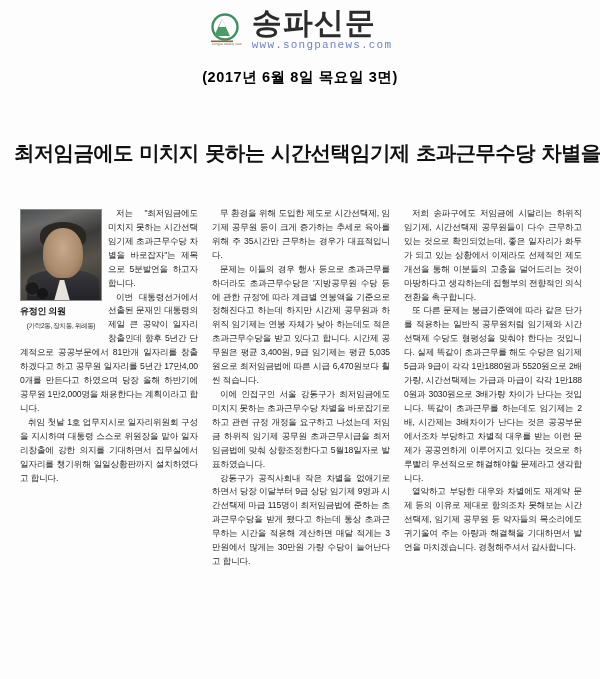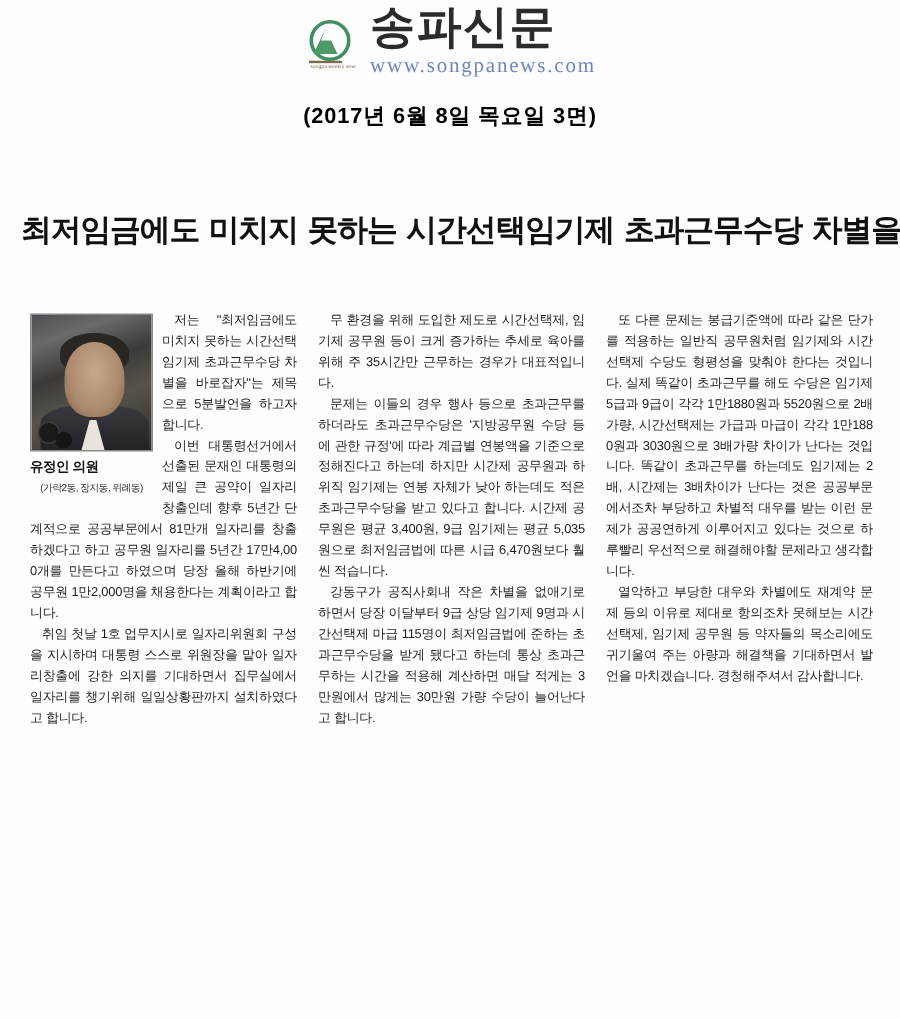--- a/index.html
+++ b/index.html
@@ -44,28 +44,28 @@
     display: flex;
     flex-direction: column;
     align-items: flex-start;
     line-height: 1;
   }
   .masthead-title {
     font-size: 30px;
     font-weight: bold;
     letter-spacing: 1px;
     color: #2b2b2b;
-    font-family: Liberation Mono, monospace;
+    font-family: Liberation Serif, serif;
   }
   .masthead-url {
-    font-size: 14px;
+    font-size: 11px;
     letter-spacing: 1.2px;
     color: #6f84bf;
     margin-top: 2px;
-    font-family: Liberation Serif, serif;
+    font-family: Liberation Mono, monospace;
   }
 
   
   .dateline {
     text-align: center;
     font-size: 14.5px;
     font-weight: bold;
     color: #000000;
     letter-spacing: 0.6px;
     margin-top: 16px;
@@ -228,22 +228,24 @@
         <div class="caption-sub">(가락2동, 장지동, 위례동)</div>
       </div>
       <p>저는 "최저임금에도 미치지 못하는 시간선택임기제 초과근무수당 차별을 바로잡자"는 제목으로 5분발언을 하고자 합니다.</p>
       <p>이번 대통령선거에서 선출된 문재인 대통령의 제일 큰 공약이 일자리창출인데 향후 5년간 단계적으로 공공부문에서 81만개 일자리를 창출하겠다고 하고 공무원 일자리를 5년간 17만4,000개를 만든다고 하였으며 당장 올해 하반기에 공무원 1만2,000명을 채용한다는 계획이라고 합니다.</p>
       <p>취임 첫날 1호 업무지시로 일자리위원회 구성을 지시하며 대통령 스스로 위원장을 맡아 일자리창출에 강한 의지를 기대하면서 집무실에서 일자리를 챙기위해 일일상황판까지 설치하였다고 합니다.</p>
     </div>
 
     <div class="col">
       <p>무 환경을 위해 도입한 제도로 시간선택제, 임기제 공무원 등이 크게 증가하는 추세로 육아를 위해 주 35시간만 근무하는 경우가 대표적입니다.</p>
       <p>문제는 이들의 경우 행사 등으로 초과근무를 하더라도 초과근무수당은 '지방공무원 수당 등에 관한 규정'에 따라 계급별 연봉액을 기준으로 정해진다고 하는데 하지만 시간제 공무원과 하위직 임기제는 연봉 자체가 낮아 하는데도 적은 초과근무수당을 받고 있다고 합니다. 시간제 공무원은 평균 3,400원, 9급 임기제는 평균 5,035원으로 최저임금법에 따른 시급 6,470원보다 훨씬 적습니다.</p>
+      <p>이에 인접구인 서울 강동구가 최저임금에도 미치지 못하는 초과근무수당 차별을 바로잡기로 하고 관련 규정 개정을 요구하고 나섰는데 저임금 하위직 임기제 공무원 초과근무시급을 최저임금법에 맞춰 상향조정한다고 5월18일자로 발표하였습니다.</p>
       <p>강동구가 공직사회내 작은 차별을 없애기로 하면서 당장 이달부터 9급 상당 임기제 9명과 시간선택제 마급 115명이 최저임금법에 준하는 초과근무수당을 받게 됐다고 하는데 통상 초과근무하는 시간을 적용해 계산하면 매달 적게는 3만원에서 많게는 30만원 가량 수당이 늘어난다고 합니다.</p>
     </div>
 
     <div class="col">
+      <p>저희 송파구에도 저임금에 시달리는 하위직 임기제, 시간선택제 공무원들이 다수 근무하고 있는 것으로 확인되었는데, 좋은 일자리가 화두가 되고 있는 상황에서 이제라도 선제적인 제도개선을 통해 이분들의 고충을 덜어드리는 것이 마땅하다고 생각하는데 집행부의 전향적인 의식전환을 촉구합니다.</p>
       <p>또 다른 문제는 봉급기준액에 따라 같은 단가를 적용하는 일반직 공무원처럼 임기제와 시간선택제 수당도 형평성을 맞춰야 한다는 것입니다. 실제 똑같이 초과근무를 해도 수당은 임기제 5급과 9급이 각각 1만1880원과 5520원으로 2배가량, 시간선택제는 가급과 마급이 각각 1만1880원과 3030원으로 3배가량 차이가 난다는 것입니다. 똑같이 초과근무를 하는데도 임기제는 2배, 시간제는 3배차이가 난다는 것은 공공부문에서조차 부당하고 차별적 대우를 받는 이런 문제가 공공연하게 이루어지고 있다는 것으로 하루빨리 우선적으로 해결해야할 문제라고 생각합니다.</p>
       <p>열악하고 부당한 대우와 차별에도 재계약 문제 등의 이유로 제대로 항의조차 못해보는 시간선택제, 임기제 공무원 등 약자들의 목소리에도 귀기울여 주는 아량과 해결책을 기대하면서 발언을 마치겠습니다. 경청해주셔서 감사합니다.</p>
     </div>
 
   </div>
 </div>
 
 </body></html>

